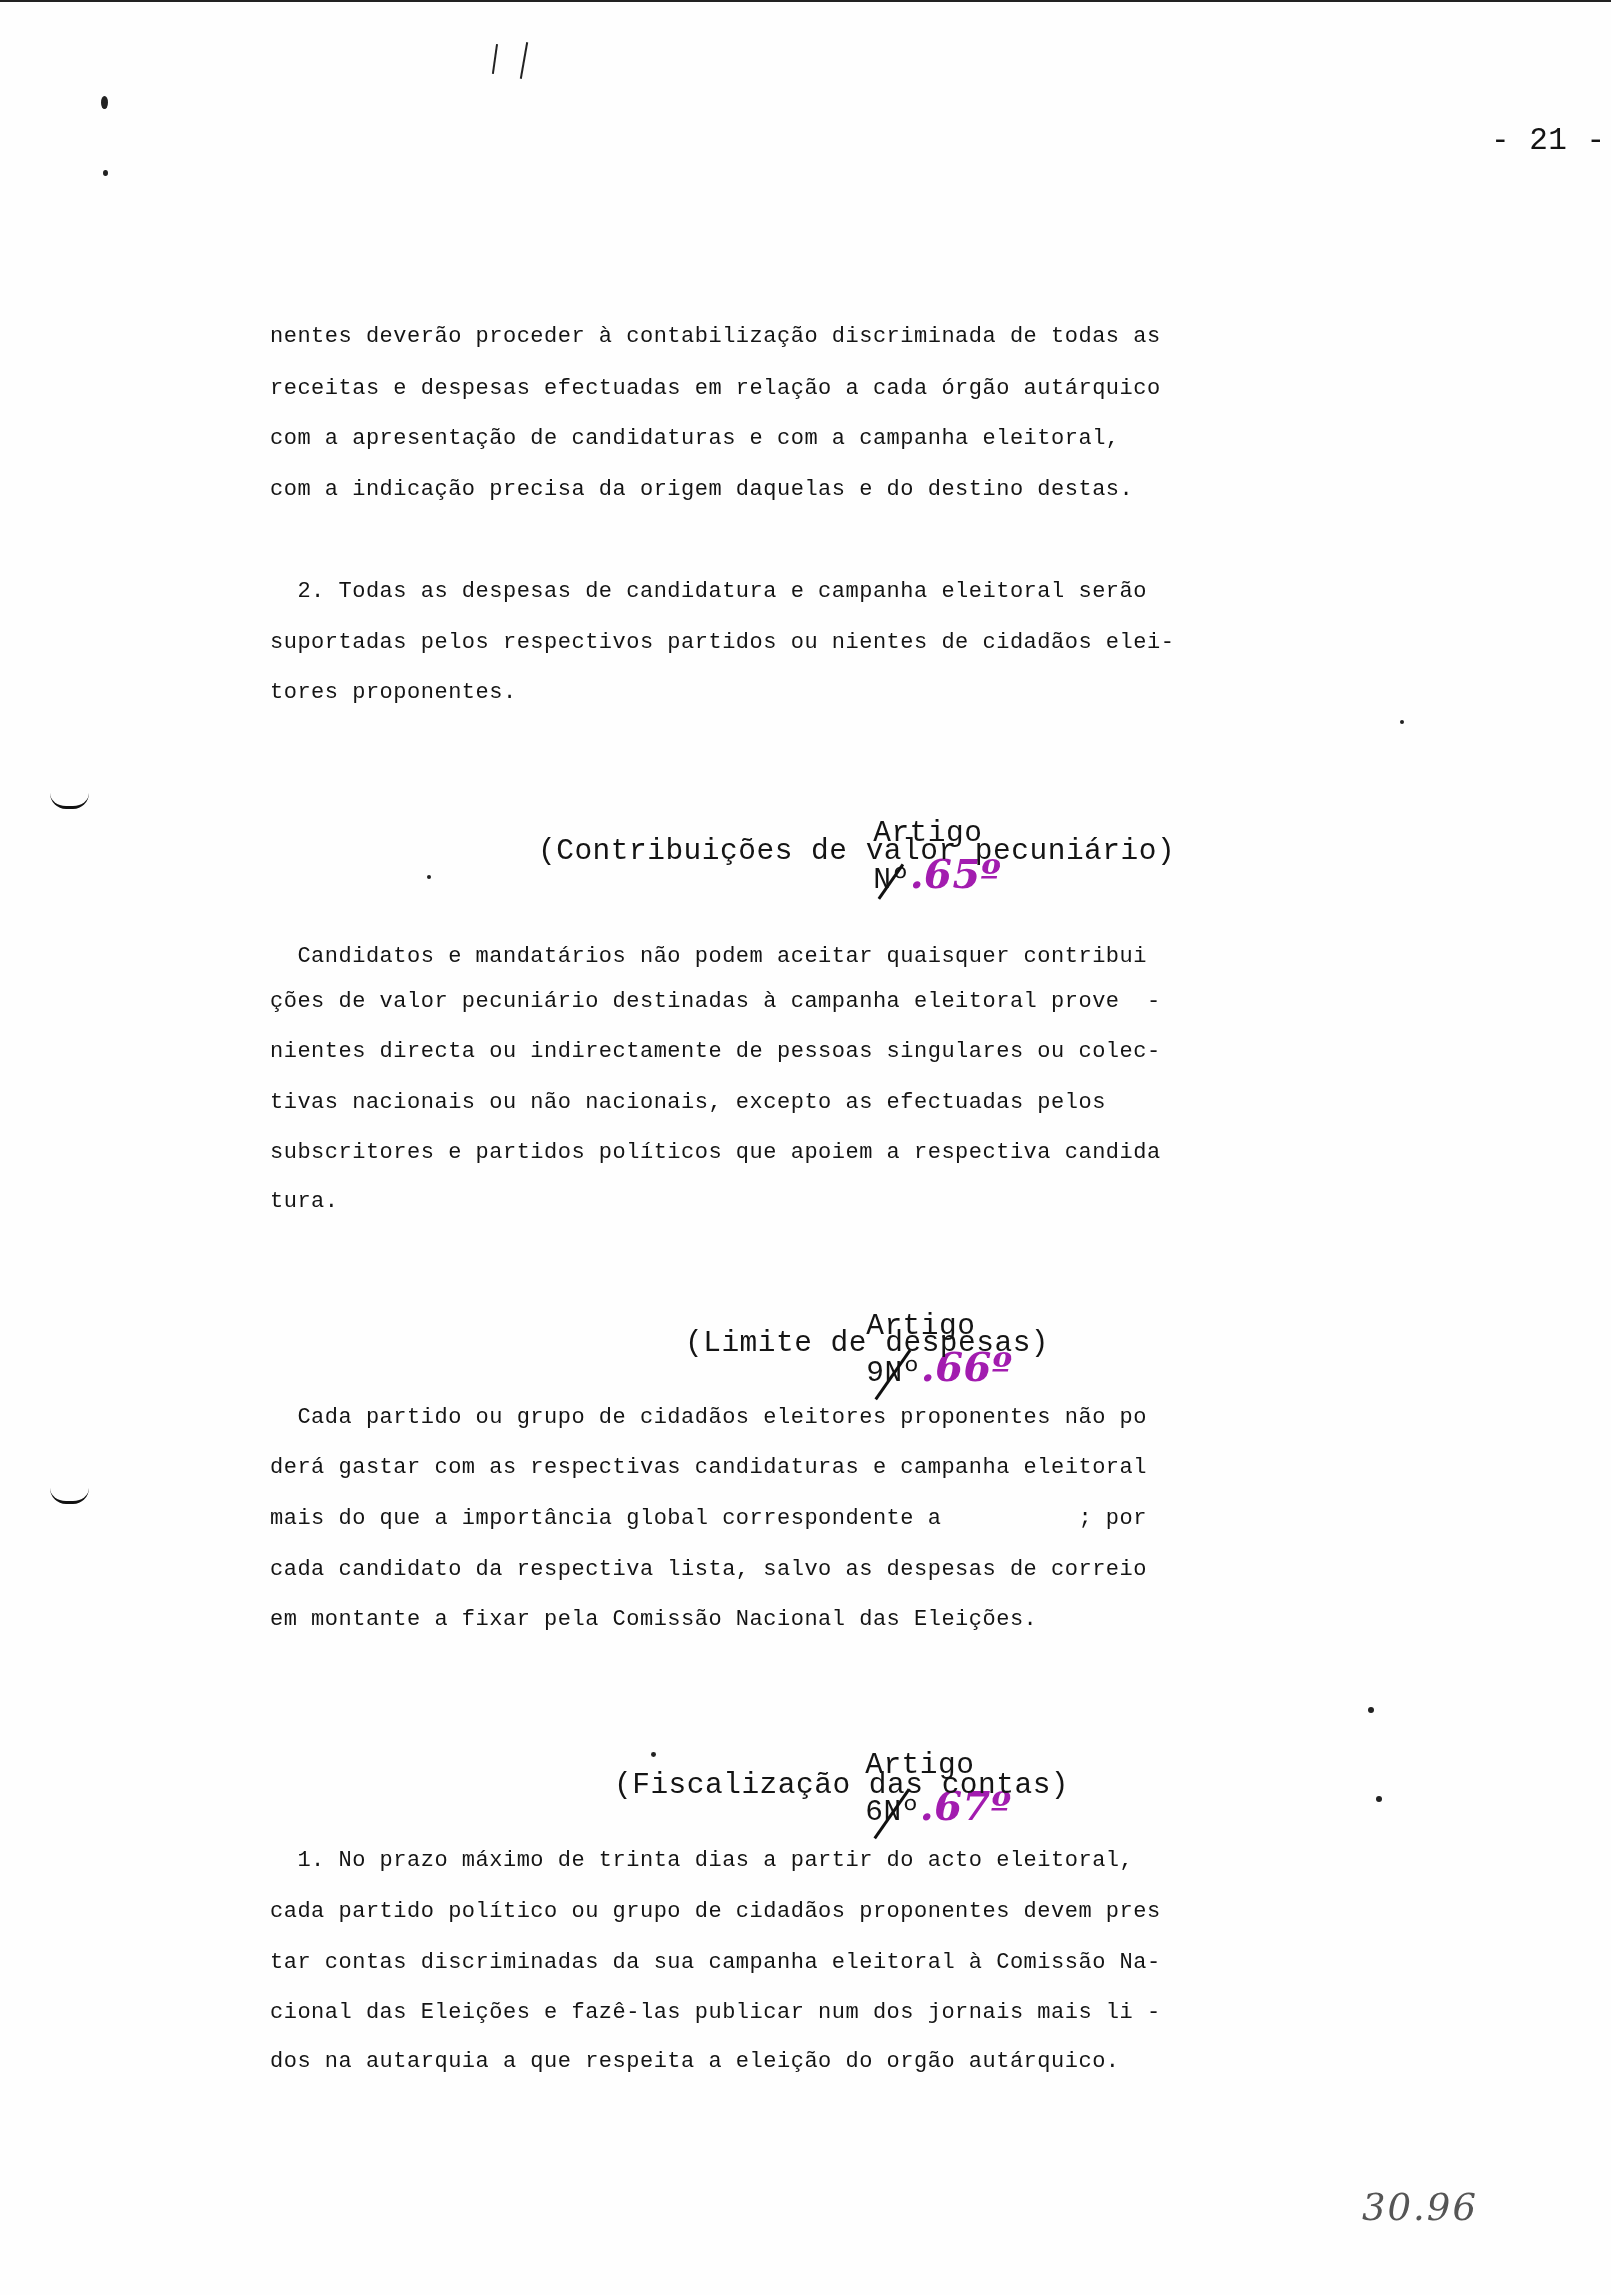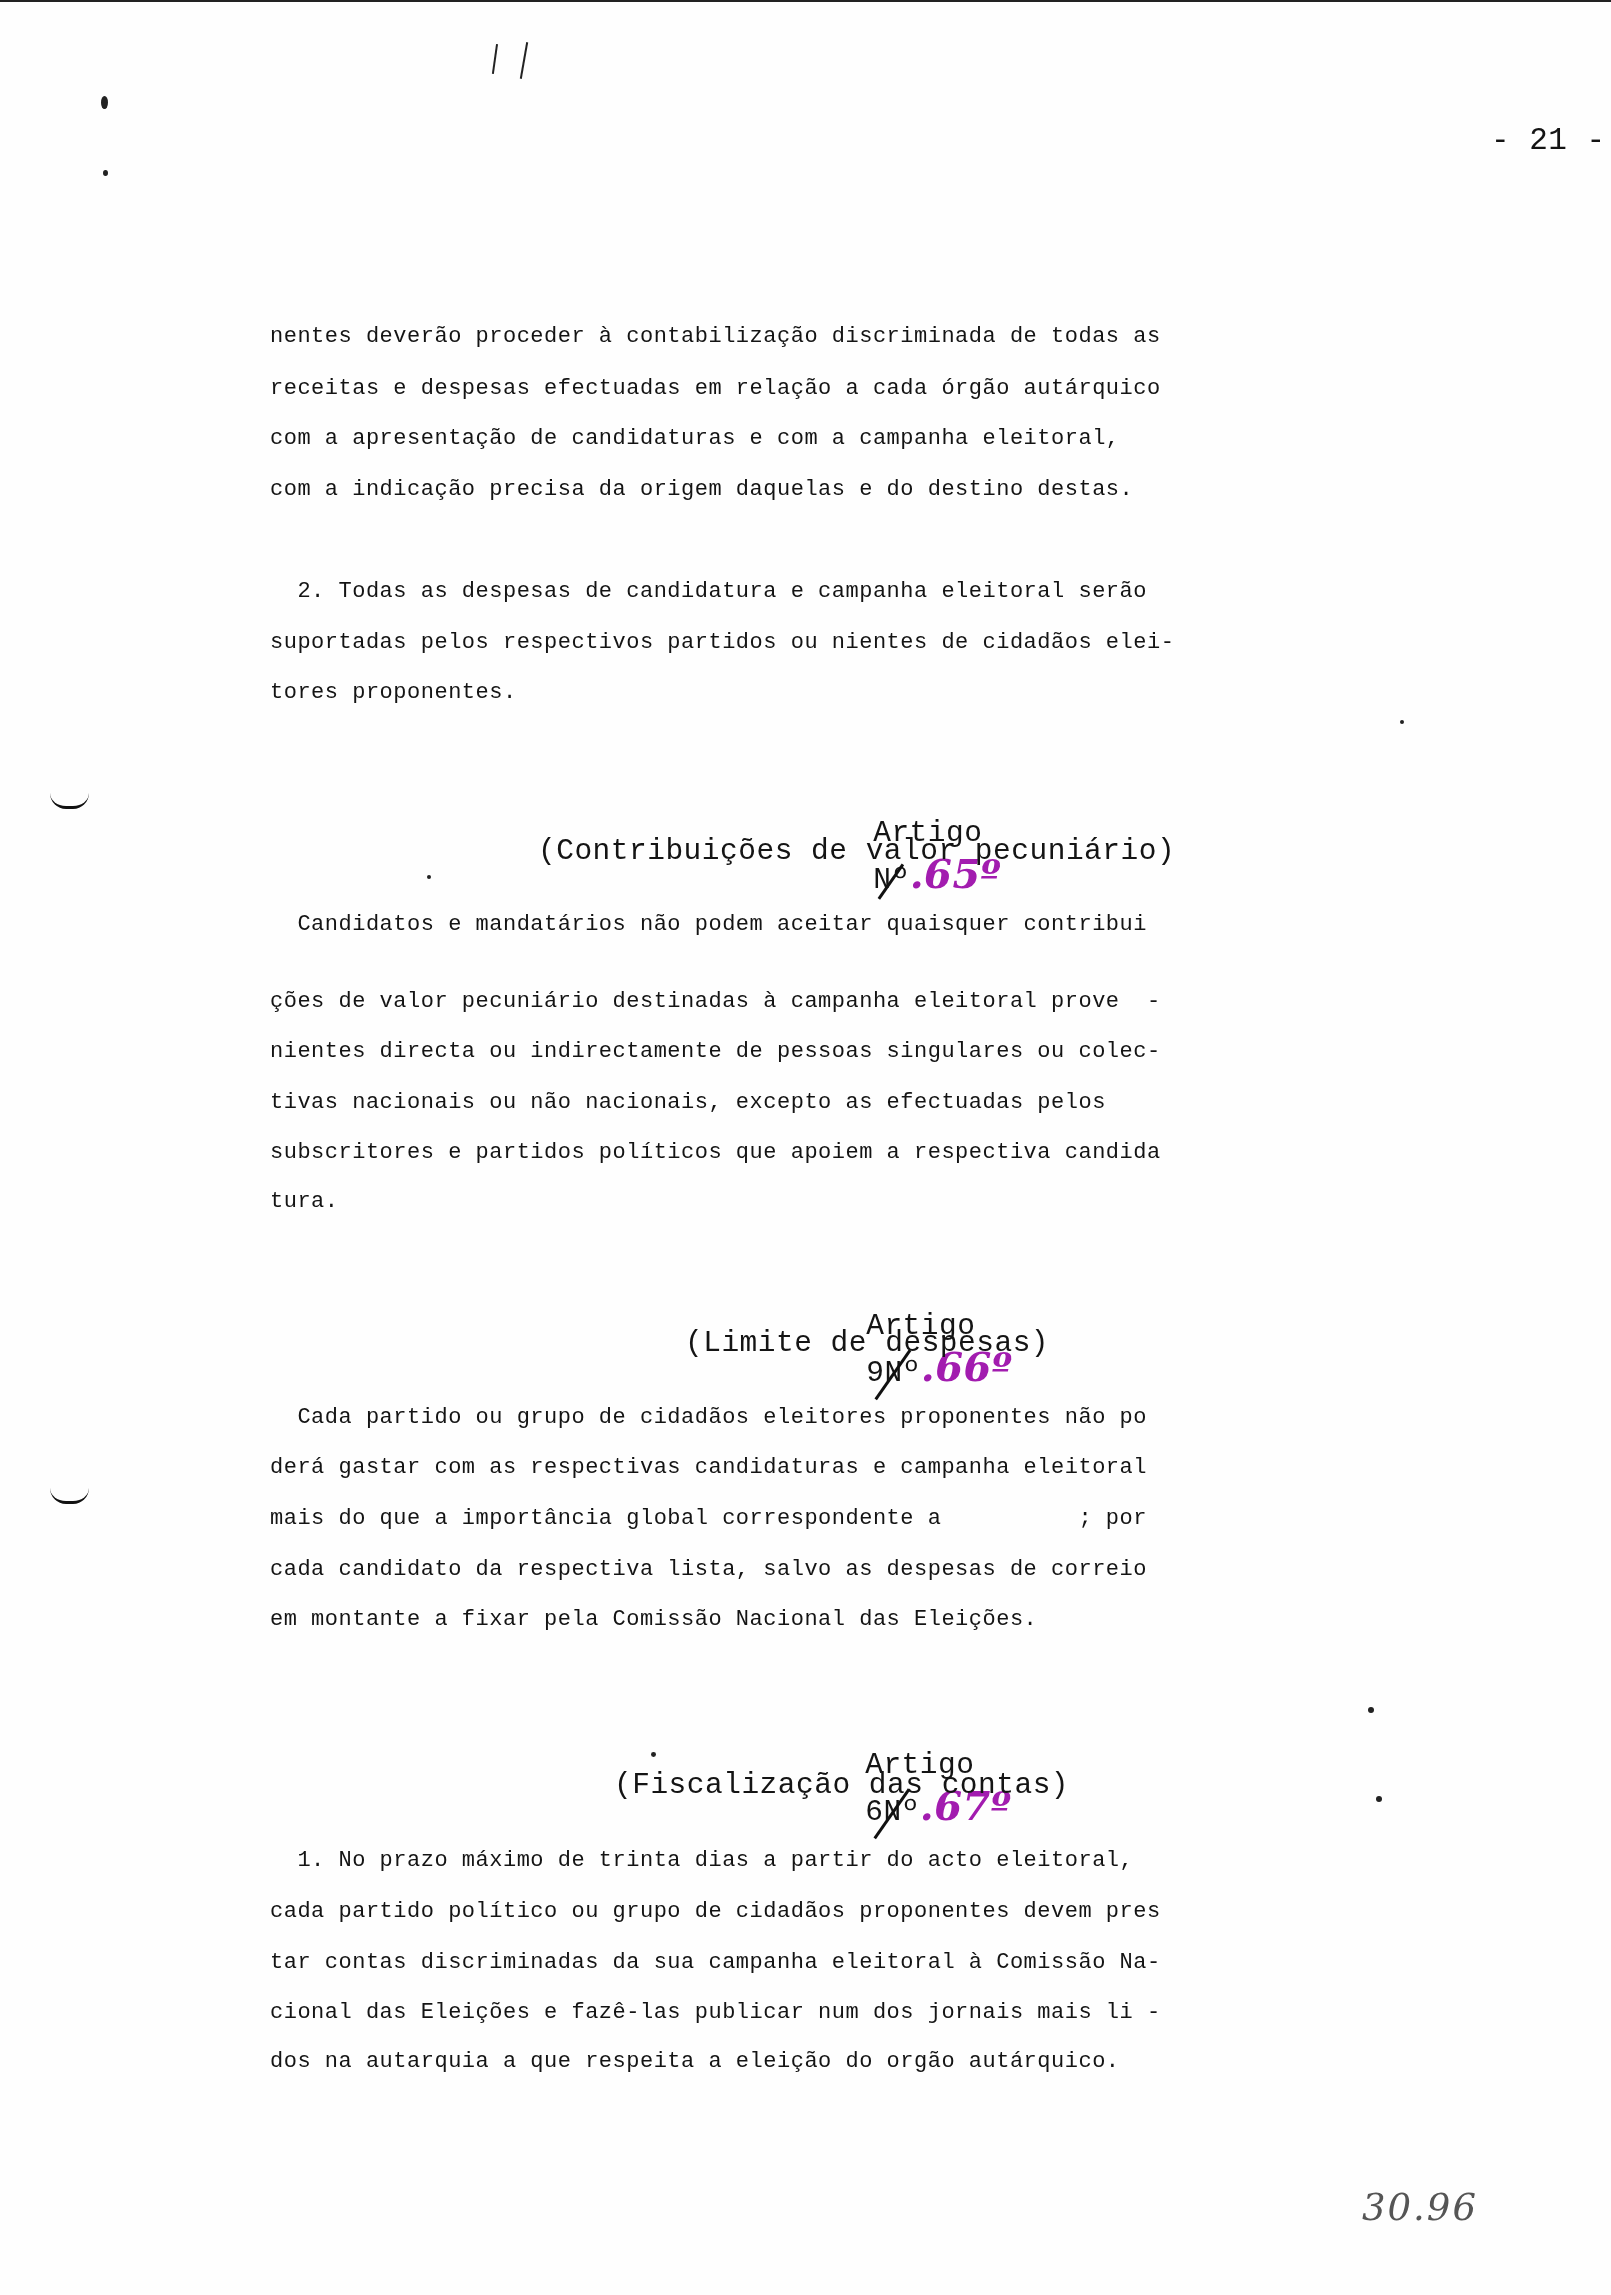--- a/index.html
+++ b/index.html
@@ -50,21 +50,21 @@
     <div class="tw line" style="top:630px;">suportadas pelos respectivos partidos ou nientes de cidadãos elei-</div>
     <div class="tw line" style="top:680px;">tores proponentes.</div>
   </div>
 
   <div>
     <div class="tw heading" style="left:764px;top:782px;">
       <span>Artigo</span>
       <span class="strike">Nº</span><span class="hand">.65º</span>
     </div>
     <div class="tw heading" style="left:538px;top:834px;">(Contribuições de valor pecuniário)</div>
-    <div class="tw line" style="top:912px;">  Candidatos e mandatários não podem aceitar quaisquer contribui</div>
+    <div class="tw line" style="top:944px;">  Candidatos e mandatários não podem aceitar quaisquer contribui</div>
     <div class="tw line" style="top:989px;">ções de valor pecuniário destinadas à campanha eleitoral prove  -</div>
     <div class="tw line" style="top:1039px;">nientes directa ou indirectamente de pessoas singulares ou colec-</div>
     <div class="tw line" style="top:1090px;">tivas nacionais ou não nacionais, excepto as efectuadas pelos</div>
     <div class="tw line" style="top:1140px;text-align:right;">subscritores e partidos políticos que apoiem a respectiva candida</div>
     <div class="tw line" style="top:1189px;">tura.</div>
   </div>
 
   <div>
     <div class="tw heading" style="left:757px;top:1275px;">
       <span>Artigo</span>

